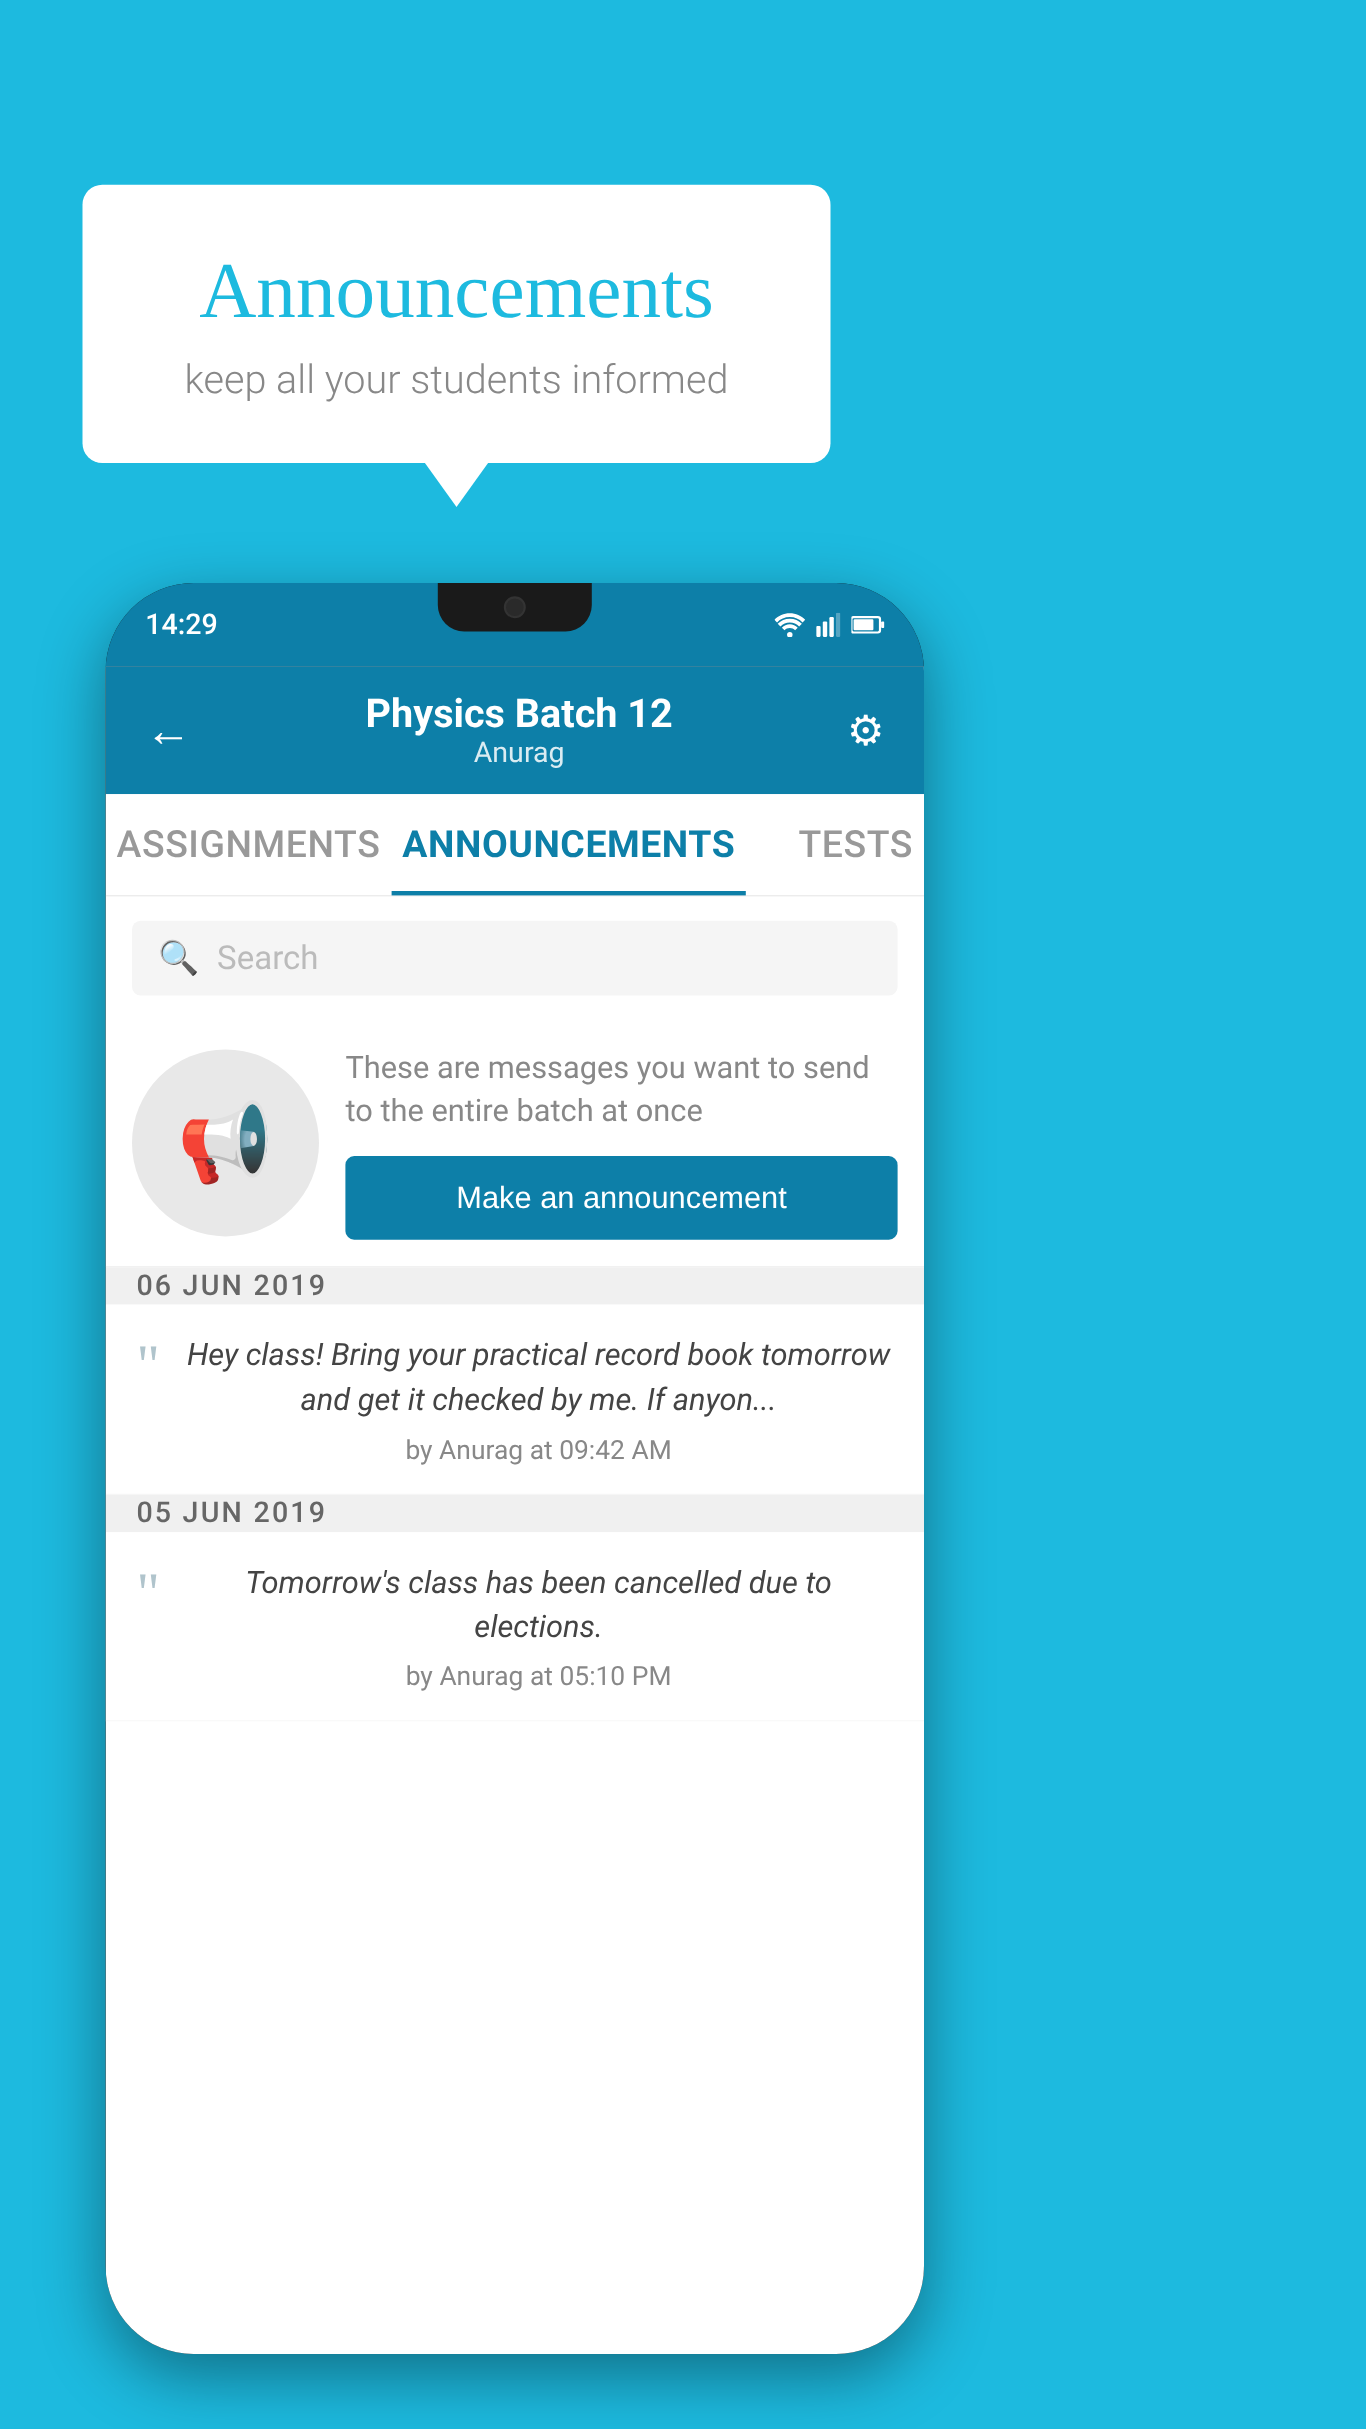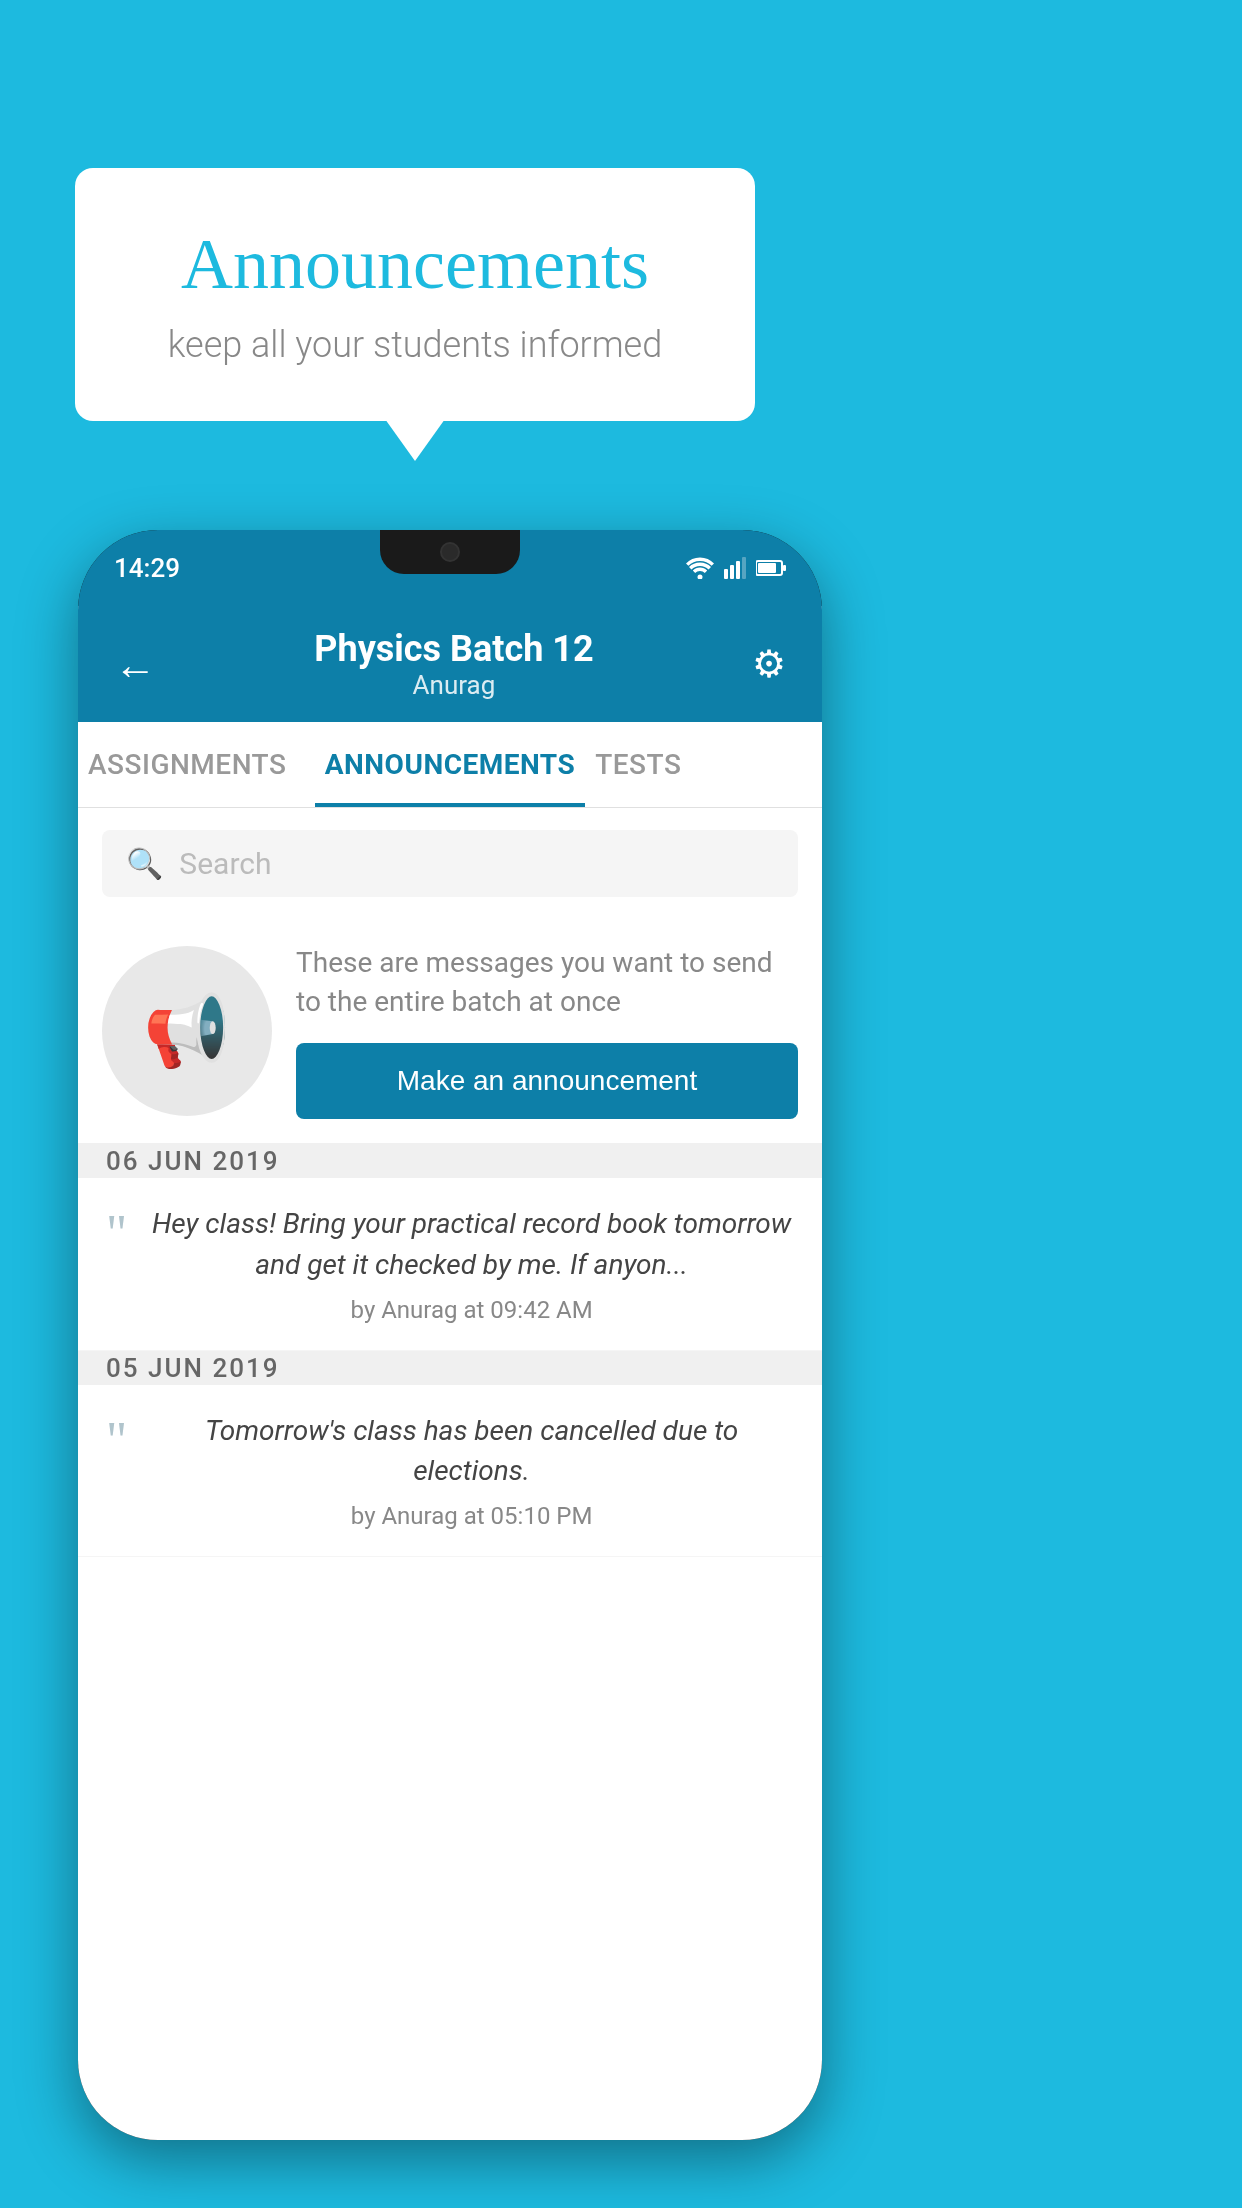--- a/index.html
+++ b/index.html
@@ -53,21 +53,21 @@
     .speech-bubble .subtitle {
       font-size: 36px;
       color: #888;
       font-weight: 300;
     }
 
     
     .phone {
       position: absolute;
       top: 530px;
-      left: 78px;
+      left: 96px;
       width: 744px;
       height: 1610px;
       background: #1a1a1a;
       border-radius: 80px;
       padding: 0;
       box-shadow: 0 20px 60px rgba(0,0,0,0.4);
       overflow: hidden;
     }
 
     
@@ -163,22 +163,22 @@
     
     .tabs {
       background: white;
       display: flex;
       border-bottom: 1px solid #e0e0e0;
     }
 
     .tab {
       flex: 1;
       padding: 26px 10px;
-      text-align: left;
-      font-size: 28px;
+      text-align: right;
+      font-size: 34px;
       font-weight: 500;
       color: #999;
       letter-spacing: 0.5px;
       cursor: pointer;
       position: relative;
     }
 
     .tab.active {
       color: #0D7FA8;
       font-weight: 700;

